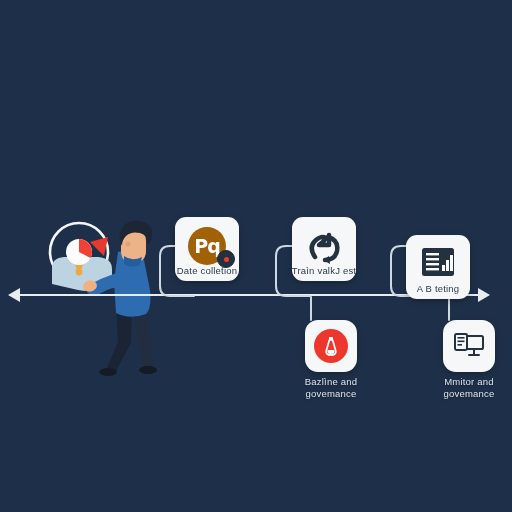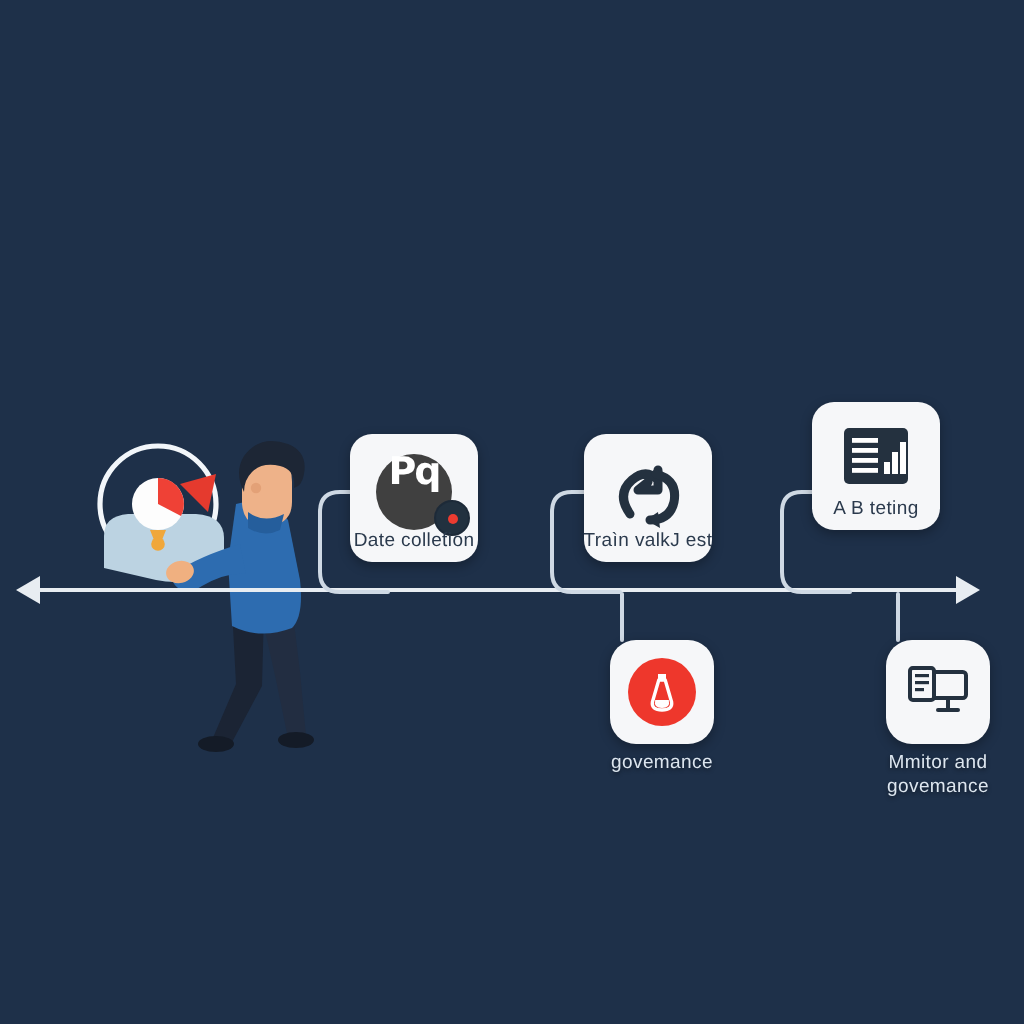--- a/index.html
+++ b/index.html
@@ -105,23 +105,23 @@
     font-size: 9.5px;
   }
   .card-wrap { position: relative; }
 
   
   .blob {
     position: relative;
     width: 38px;
     height: 38px;
     border-radius: 50%;
-    background: #404040;
-    display: flex;
-    align-items: flex-start;
+    background: #a16207;
+    display: flex;
+    align-items: center;
     justify-content: center;
     margin-bottom: 6px;
   }
   .blob-glyph {
     color: #ffffff;
     font-size: 19px;
     font-weight: bold;
     font-family: "DejaVu Sans", sans-serif;
     letter-spacing: -1px;
     line-height: 1;
@@ -246,21 +246,21 @@
         <svg width="40" height="40" viewBox="0 0 40 40">
           <path d="M11 28 Q4 18 12 11 Q19 5 25 11 L25 6 L25 16 L15 16 L20 12" fill="none" stroke="#24313f" stroke-width="4.5" stroke-linecap="round" stroke-linejoin="round"></path>
           <path d="M24 8 q11 3 9 14 q-2 9 -12 9" fill="none" stroke="#24313f" stroke-width="4.5" stroke-linecap="round"></path>
           <path d="M25 27 l-6 4 l7 4 z" fill="#24313f"></path>
         </svg>
       </div>
       <div class="node-label inside">Traìn valkJ est</div>
     </div>
   </div>
 
-  <div class="node" style="left:406px; top:201px;">
+  <div class="node" style="left:406px; top:235px;">
     <div class="card-wrap">
       <div class="card">
         <svg width="38" height="38" viewBox="0 0 38 38" style="margin-bottom:6px;">
           <rect x="3" y="3" width="32" height="28" rx="2.5" fill="#24313f"></rect>
           <g fill="#ffffff">
             <rect x="7" y="8" width="13" height="2.4"></rect>
             <rect x="7" y="13" width="13" height="2.4"></rect>
             <rect x="7" y="18" width="13" height="2.4"></rect>
             <rect x="7" y="23" width="13" height="2.4"></rect>
             <rect x="23" y="20" width="3" height="6"></rect>
@@ -277,20 +277,21 @@
     <div class="card card-sm">
       <div class="flask-circle">
         <svg width="20" height="22" viewBox="0 0 20 22">
           <path d="M8 2 h4 v3 h-4 z" fill="#ffffff"></path>
           <path d="M8.4 5 h3.2 l3.2 11 q0.6 4 -4.8 4 q-5.4 0 -4.8 -4 z" fill="none" stroke="#ffffff" stroke-width="1.7" stroke-linejoin="round"></path>
           <path d="M6.6 15 h6.8 q0.9 4 -3.4 4 q-4.3 0 -3.4 -4 z" fill="#ffffff"></path>
         </svg>
       </div>
     </div>
     <div class="node-label">
+      <div>Bazlìne and</div>
       <div>govemance</div>
     </div>
   </div>
 
   <div class="node" style="left:423px; top:320px;">
     <div class="card card-sm">
       <svg width="32" height="28" viewBox="0 0 32 28">
         <rect x="12" y="4" width="18" height="13" rx="1.6" fill="none" stroke="#24313f" stroke-width="2"></rect>
         <path d="M21 17 v5" stroke="#24313f" stroke-width="2"></path>
         <path d="M16 23 h10" stroke="#24313f" stroke-width="2" stroke-linecap="round"></path>

